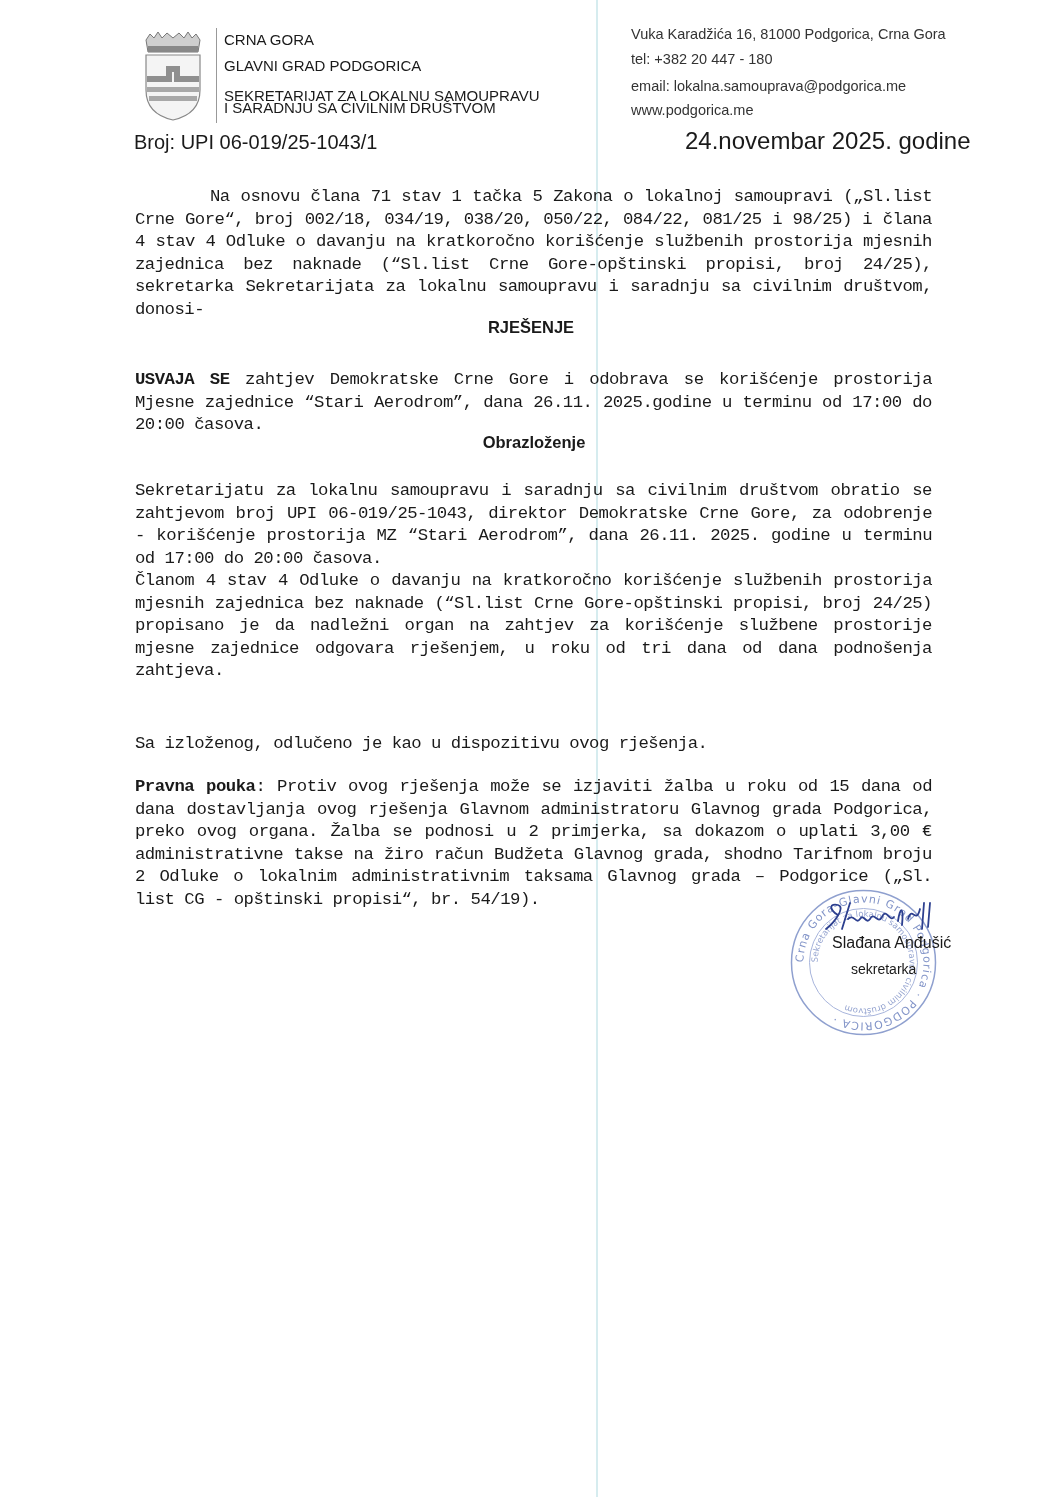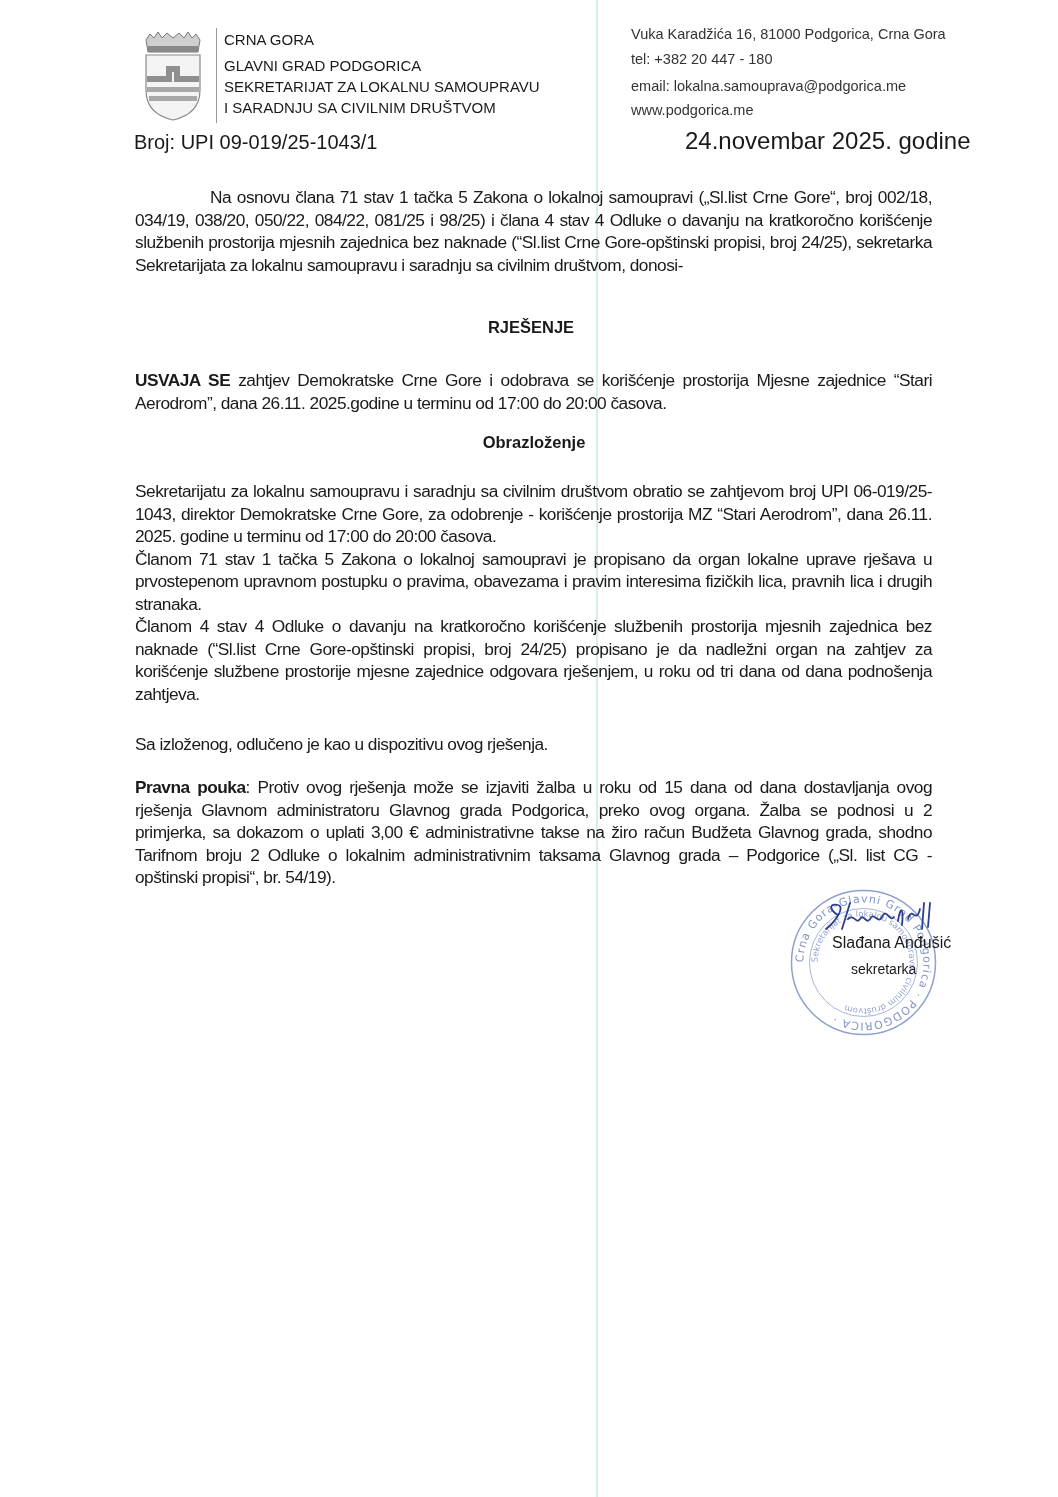--- a/index.html
+++ b/index.html
@@ -12,21 +12,21 @@
   .crest { position: absolute; left: 140px; top: 30px; width: 66px; height: 92px; }
   .hdivider { position: absolute; left: 216px; top: 28px; width: 1px; height: 95px; background: #999; }
   .org { position: absolute; left: 224px; top: 32px; font-size: 15px; line-height: 1; }
   .org div { position: absolute; white-space: nowrap; }
   .contact { position: absolute; left: 602px; top: 26px; font-size: 14.5px; color: #333; }
   .contact div { position: absolute; white-space: nowrap; margin-left: 29px; }
   .broj { position: absolute; left: 134px; top: 131px; font-size: 20px; white-space: nowrap; }
   .date { position: absolute; left: 685px; top: 127px; font-size: 24px; white-space: nowrap; }
 
   
-  .body { position: absolute; left: 135px; width: 797px; font-size: 17.3px; line-height: 22.5px; font-family: Liberation Sans, sans-serif; letter-spacing: -0.5px; }
+  .body { position: absolute; left: 135px; width: 797px; font-size: 17.3px; line-height: 22.5px; font-family: Liberation Mono, monospace; letter-spacing: -0.5px; }
   .body p { margin: 0; text-align: justify; }
   .intro { top: 186px; }
   .intro p { text-indent: 75px; }
   .title { position: absolute; left: 0; width: 1058px; text-align: center; font-family: "Liberation Sans", sans-serif; font-weight: bold; font-size: 16.5px; }
   .t-rjesenje { top: 318px; left: 2px; }
   .t-obraz { top: 433px; left: 5px; }
   .disp { top: 369px; }
   .obraz { top: 480px; }
   .izlozeno { top: 733px; }
   .pouka { top: 776px; }
@@ -55,49 +55,48 @@
     <path d="M6 25 L60 25 L60 60 Q60 84 33 90 Q6 84 6 60 Z" fill="#f4f4f4" stroke="#888" stroke-width="1.2"></path>
     <path d="M7 46 L26 46 L26 36 L40 36 L40 46 L59 46 L59 52 L34 52 L34 42 L32 42 L32 52 L7 52 Z" fill="#8f8f8f"></path>
     <rect x="7" y="57" width="52" height="5" fill="#a8a8a8"></rect>
     <rect x="9" y="66" width="48" height="5" fill="#a8a8a8"></rect>
   </svg>
   <div class="hdivider"></div>
 
   <div class="org sans">
     <div style="top:0">CRNA GORA</div>
     <div style="top:26px">GLAVNI GRAD PODGORICA</div>
-    <div style="top:47px">SEKRETARIJAT ZA LOKALNU SAMOUPRAVU</div>
+    <div style="top:56px">SEKRETARIJAT ZA LOKALNU SAMOUPRAVU</div>
     <div style="top:68px">I SARADNJU SA CIVILNIM DRUŠTVOM</div>
   </div>
 
   <div class="contact sans">
     <div style="top:0">Vuka Karadžića 16, 81000 Podgorica, Crna Gora</div>
     <div style="top:25px">tel: +382 20 447 - 180</div>
     <div style="top:52px">email: lokalna.samouprava@podgorica.me</div>
     <div style="top:76px">www.podgorica.me</div>
   </div>
 
-  <div class="broj sans">Broj: UPI 09-019/25-1043/1</div>
+  <div class="broj sans">Broj: UPI 06-019/25-1043/1</div>
   <div class="date sans">24.novembar 2025. godine</div>
 
   <div class="body intro">
     <p>Na osnovu člana 71 stav 1 tačka 5 Zakona o lokalnoj samoupravi („Sl.list Crne Gore“, broj  002/18, 034/19, 038/20, 050/22, 084/22, 081/25 i 98/25) i člana 4 stav 4  Odluke o davanju na kratkoročno korišćenje službenih prostorija mjesnih zajednica bez naknade (“Sl.list Crne Gore-opštinski propisi, broj 24/25), sekretarka Sekretarijata za lokalnu samoupravu i saradnju sa civilnim društvom, donosi-</p>
   </div>
 
   <div class="title t-rjesenje">RJEŠENJE</div>
 
   <div class="body disp">
     <p><b>USVAJA SE</b><span> zahtjev Demokratske Crne Gore i odobrava se korišćenje prostorija Mjesne zajednice “Stari Aerodrom”, dana 26.11. 2025.godine u terminu od  17:00 do 20:00 časova.</span></p>
   </div>
 
   <div class="title t-obraz">Obrazloženje</div>
 
   <div class="body obraz">
     <p>Sekretarijatu za lokalnu samoupravu i saradnju sa civilnim društvom obratio se zahtjevom broj UPI 06-019/25-1043, direktor Demokratske Crne Gore, za odobrenje -  korišćenje prostorija MZ “Stari Aerodrom”, dana  26.11. 2025. godine u terminu od  17:00 do 20:00 časova.</p>
-    <p>Članom 71 stav 1 tačka 5  Zakona o lokalnoj samoupravi je propisano da organ lokalne uprave rješava u prvostepenom upravnom postupku o pravima, obavezama i pravim interesima fizičkih lica, pravnih lica i drugih stranaka.</p>
     <p>Članom 4 stav 4 Odluke o davanju na kratkoročno korišćenje službenih prostorija mjesnih zajednica bez naknade (“Sl.list Crne Gore-opštinski propisi, broj 24/25) propisano je da nadležni organ na zahtjev za korišćenje službene prostorije mjesne zajednice odgovara rješenjem, u roku od tri dana od dana podnošenja zahtjeva.</p>
   </div>
 
   <div class="body izlozeno">
     <p>Sa izloženog, odlučeno je kao u dispozitivu ovog rješenja.</p>
   </div>
 
   <div class="body pouka">
     <p><b>Pravna pouka</b><span>: Protiv ovog rješenja može se izjaviti žalba u roku od 15 dana od dana dostavljanja ovog rješenja Glavnom administratoru Glavnog grada Podgorica, preko ovog organa. Žalba se podnosi u 2 primjerka, sa dokazom o uplati 3,00 € administrativne takse na žiro račun Budžeta Glavnog grada, shodno Tarifnom broju 2 Odluke o lokalnim administrativnim taksama Glavnog grada – Podgorice („Sl. list CG - opštinski propisi“, br. 54/19).</span></p>
   </div>

